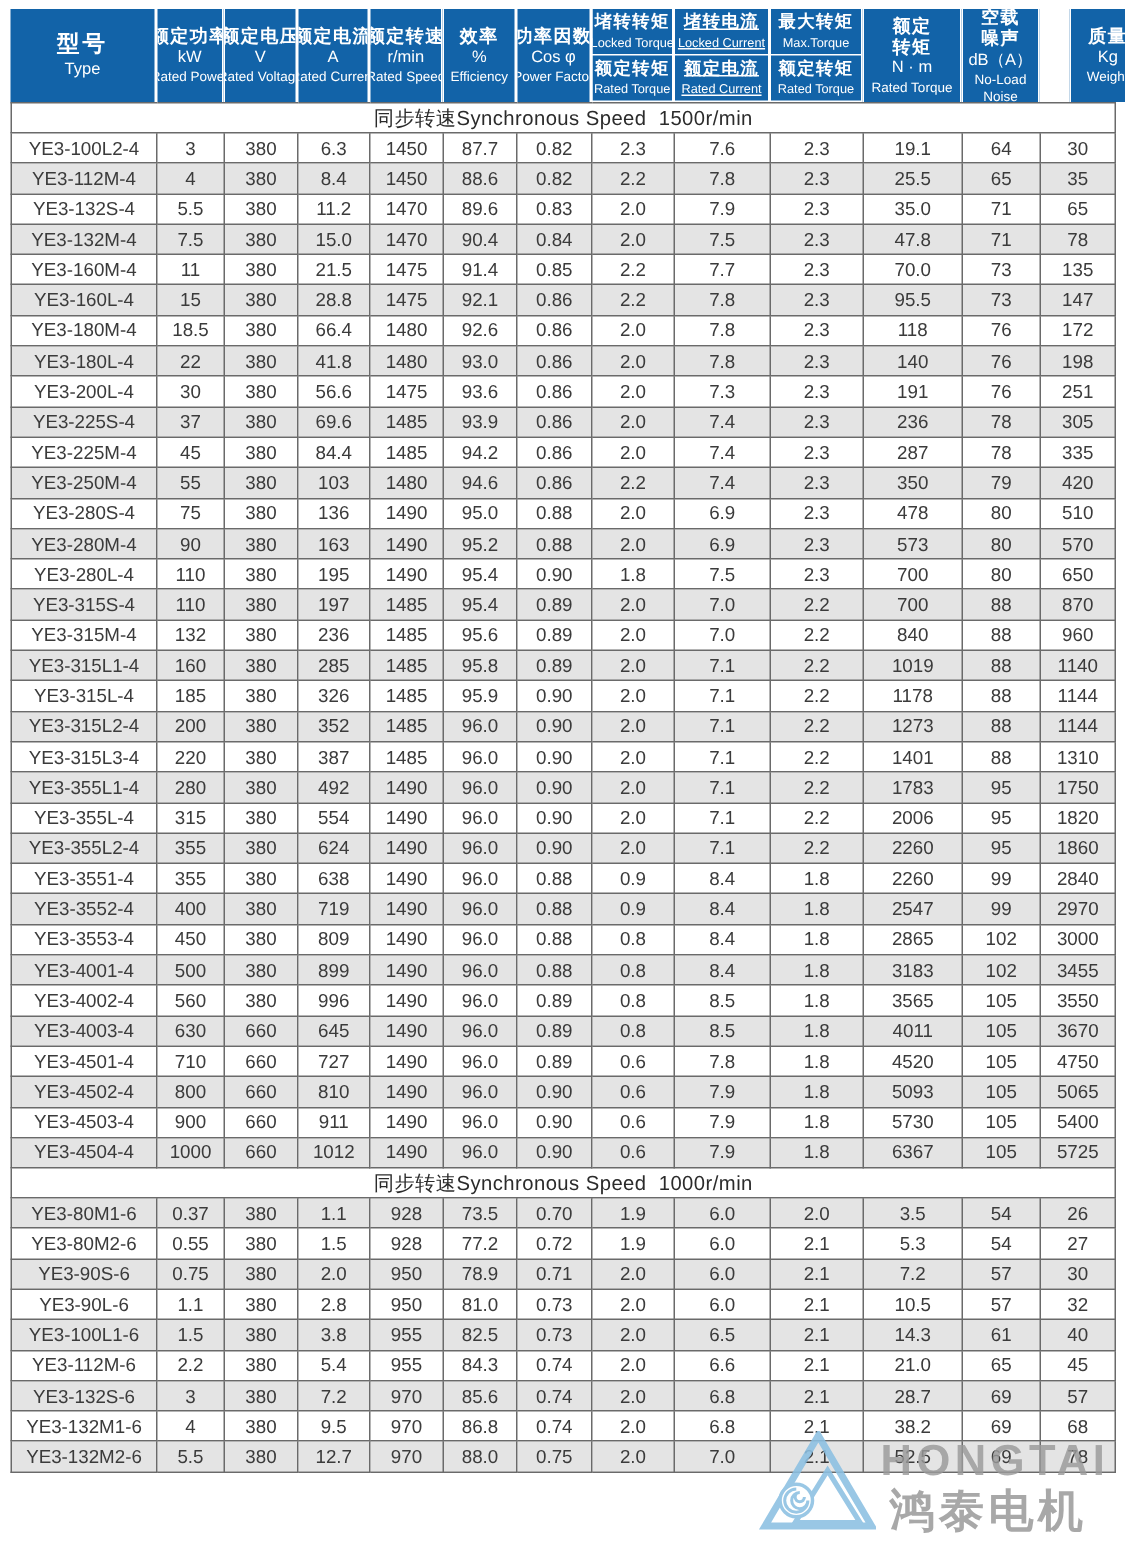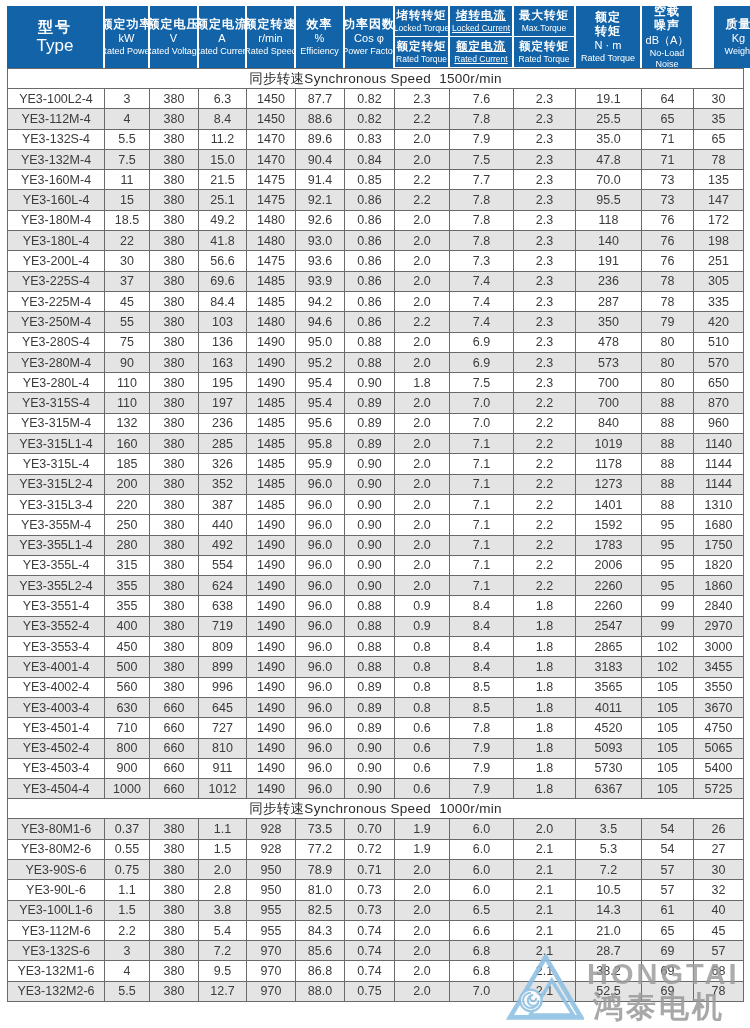--- a/index.html
+++ b/index.html
@@ -25,21 +25,21 @@
   .hcol.split{justify-content:flex-start;background:#fff;}
   .half{
     background:var(--hdr-blue);width:100%;height:30px;box-sizing:border-box;
     display:flex;flex-direction:column;align-items:center;justify-content:center;
   }
   .half.top{margin-bottom:1px;}
   .zh-lg{font-size:15px;font-weight:bold;letter-spacing:2px;}
   .zh{font-size:12px;font-weight:bold;letter-spacing:1px;white-space:nowrap;}
   .unit{font-size:11px;margin-top:1px;white-space:nowrap;}
   .en{font-size:9px;margin-top:1px;white-space:nowrap;}
-  .en-md{font-size:17px;}
+  .en-md{font-size:11px;}
   .zh-s{font-size:11.5px;font-weight:bold;letter-spacing:1px;white-space:nowrap;}
   .en-s{font-size:8.5px;white-space:nowrap;}
   
   table{border-collapse:collapse;table-layout:fixed;width:736px;}
   td{
     border:1px solid var(--grid);text-align:center;font-size:12.5px;
     color:var(--txt);height:19.3px;padding:0;overflow:hidden;white-space:nowrap;
     background:#fff;
   }
   tr.alt td{background:var(--alt);}
@@ -236,36 +236,36 @@
           <td>7.7</td>
           <td>2.3</td>
           <td>70.0</td>
           <td>73</td>
           <td>135</td>
         </tr>
         <tr class="alt">
           <td>YE3-160L-4</td>
           <td>15</td>
           <td>380</td>
-          <td>25.1</td>
+          <td>28.8</td>
           <td>1475</td>
           <td>92.1</td>
           <td>0.86</td>
           <td>2.2</td>
           <td>7.8</td>
           <td>2.3</td>
           <td>95.5</td>
           <td>73</td>
           <td>147</td>
         </tr>
         <tr>
           <td>YE3-180M-4</td>
           <td>18.5</td>
           <td>380</td>
-          <td>49.2</td>
+          <td>66.4</td>
           <td>1480</td>
           <td>92.6</td>
           <td>0.86</td>
           <td>2.0</td>
           <td>7.8</td>
           <td>2.3</td>
           <td>118</td>
           <td>76</td>
           <td>172</td>
         </tr>
@@ -471,35 +471,20 @@
           <td>387</td>
           <td>1485</td>
           <td>96.0</td>
           <td>0.90</td>
           <td>2.0</td>
           <td>7.1</td>
           <td>2.2</td>
           <td>1401</td>
           <td>88</td>
           <td>1310</td>
-        </tr>
-        <tr>
-          <td>YE3-355M-4</td>
-          <td>250</td>
-          <td>380</td>
-          <td>440</td>
-          <td>1490</td>
-          <td>96.0</td>
-          <td>0.90</td>
-          <td>2.0</td>
-          <td>7.1</td>
-          <td>2.2</td>
-          <td>1592</td>
-          <td>95</td>
-          <td>1680</td>
         </tr>
         <tr class="alt">
           <td>YE3-355L1-4</td>
           <td>280</td>
           <td>380</td>
           <td>492</td>
           <td>1490</td>
           <td>96.0</td>
           <td>0.90</td>
           <td>2.0</td>

